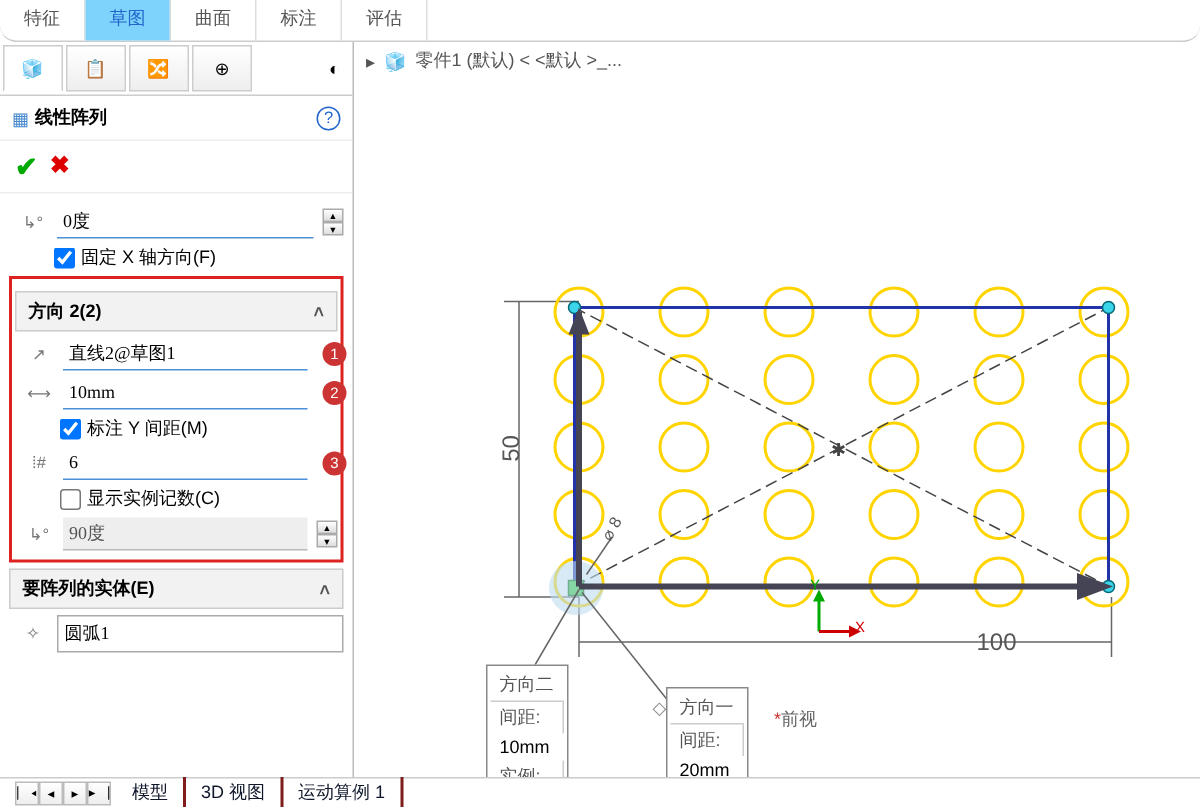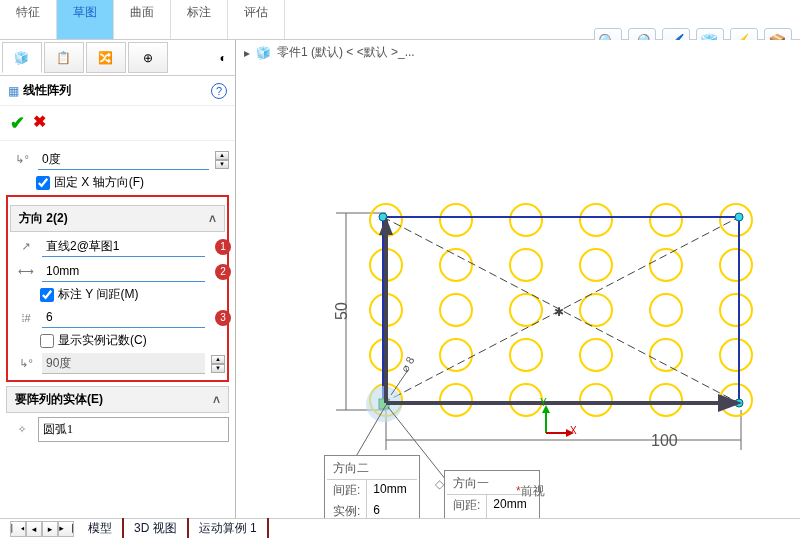--- a/index.html
+++ b/index.html
@@ -1,54 +1,54 @@
 <!DOCTYPE html>
 <html><head>
 <meta charset="utf-8">
 <style>
 * { margin: 0; padding: 0; box-sizing: border-box; font-family: "Microsoft YaHei", Arial, sans-serif; font-size: 12px; }
 body { background: #fff; width: 800px; height: 538px; overflow: hidden; position: relative; }
-.tabs-top { display: flex; background: #fff; border-bottom: 1px solid #ccc; height: 40px; }
+.tabs-top { display: flex; background: #fff; border-bottom: 1px solid #ccc; height: 28px; border-radius: 11px; }
 .tab { padding: 4px 16px; border-right: 1px solid #ddd; cursor: pointer; color: #555; }
 .tab.active { background: #7dd3fc; color: #2266cc; }
 .viewport-toolbar { position: absolute; right: 8px; top: 28px; display: flex; gap: 6px; }
 .vt-icon { width: 28px; height: 28px; border: 1px solid #bcd; border-radius: 3px; background: linear-gradient(#fff,#e8f0fb); display: flex; align-items: center; justify-content: center; font-size: 15px; cursor: pointer; }
 .main { display: flex; height: calc(100% - 24px - 20px); }
 .left-panel { width: 236px; border-right: 1px solid #bbb; background: #fff; display: flex; flex-direction: column; }
 .left-tabs { display: flex; border-bottom: 1px solid #ccc; height: 36px; padding: 2px; gap: 2px; }
 .ltab { width: 40px; border: 1px solid #ccc; background: linear-gradient(#fff,#eee); display: flex; align-items: center; justify-content: center; cursor: pointer; }
 .ltab.active { background: #fff; border-bottom: 1px solid #fff; }
 .pm-header { display: flex; align-items: center; padding: 6px 8px; border-bottom: 1px solid #eee; }
 .pm-title { font-weight: bold; margin-left: 4px; }
 .help-icon { margin-left: auto; color: #2266cc; border: 1px solid #2266cc; border-radius: 50%; width: 16px; height: 16px; display: flex; align-items: center; justify-content: center; font-size: 11px; cursor: pointer; }
 .pm-actions { display: flex; gap: 8px; padding: 6px 10px; border-bottom: 1px solid #eee; }
 .ok-btn { color: #0a0; font-size: 18px; font-weight: bold; cursor: pointer; }
 .cancel-btn { color: #d00; font-size: 16px; font-weight: bold; cursor: pointer; }
 .pm-body { flex: 1; overflow: auto; padding: 4px 6px; }
 .field-row { display: flex; align-items: center; gap: 6px; margin: 4px 0; padding-left: 6px; }
 .field-icon { width: 20px; height: 18px; display: flex; align-items: center; justify-content: center; color: #777; font-size: 11px; flex-shrink: 0; }
-.field-input { flex: 1; border: none; border-bottom: 1px solid #4a90d9; padding: 3px 4px; background: #fff; }
+.field-input { flex: 1; border: none; border-bottom: 1px solid #4a90d9; padding: 3px 4px; background: #fff; font-family: Liberation Serif, serif; }
 .field-input.grey { background: #eee; border-bottom: 1px solid #bbb; }
 .spinner { width: 14px; display: flex; flex-direction: column; }
 .spin { height: 9px; background: linear-gradient(#fff,#ddd); border: 1px solid #aaa; font-size: 7px; display: flex; align-items: center; justify-content: center; cursor: pointer; }
 .cb-row { display: flex; align-items: center; gap: 4px; margin: 4px 0 4px 30px; }
 .cb-row input[type=checkbox] { width: 14px; height: 14px; }
 .section-header { background: #f2f2f2; border: 1px solid #ccc; padding: 4px 8px; margin: 4px 0 2px; display: flex; align-items: center; gap: 6px; font-weight: bold; }
 .chev { color: #555; cursor: pointer; }
 .red-box { border: 2px solid #d22; padding: 4px 2px 2px; margin: 2px 0; }
 .badge { display: inline-flex; width: 16px; height: 16px; background: #c33; color: #fff; border-radius: 50%; align-items: center; justify-content: center; font-size: 10px; margin-left: 4px; flex-shrink: 0; }
 .select-box { flex: 1; background: #fff; border: 1px solid #aaa; padding: 3px 4px; font-family: Liberation Serif, serif; }
 .right-panel { flex: 1; position: relative; background: #fff; }
 .breadcrumb { position: absolute; top: 4px; left: 8px; display: flex; align-items: center; gap: 6px; color: #555; }
 .viewport { position: absolute; top: 30px; left: 0; right: 0; bottom: 0; }
 .front-label { position: absolute; left: 280px; bottom: 34px; color: #666; font-size: 12px; }
 .front-label::before { content: "*"; color: #c33; }
 .callout { position: absolute; border: 1px solid #888; background: #fff; padding: 2px; font-size: 11px; }
 .callout .ch { padding: 2px 6px; border-bottom: 1px solid #ccc; color: #555; }
-.callout .cr { display: flex; }
+.callout .cr { display: flex; flex-direction: column; }
 .callout .cl { padding: 2px 6px; border-right: 1px solid #ccc; color: #555; min-width: 34px; }
 .callout .cv { padding: 2px 10px 2px 6px; min-width: 48px; }
 .bottom-bar { position: absolute; bottom: 0; left: 0; right: 0; height: 20px; background: #fff; border-top: 1px solid #ccc; display: flex; align-items: center; }
 .btab { padding: 2px 10px; border-right: 2px solid #7f1d1d; color: #0f172a; cursor: pointer; }
 .nav-btns { display: flex; margin-left: 10px; margin-right: 4px; }
 .nav-btn { width: 16px; height: 16px; border: 1px solid #bbb; background: linear-gradient(#fff,#eee); display: flex; align-items: center; justify-content: center; font-size: 9px; cursor: pointer; }
 .dim-line { position: absolute; color: #555; font-size: 16px; }
 svg .circ { fill: none; stroke: #ffd400; stroke-width: 2; }
 svg .rect-line { stroke: #2233aa; stroke-width: 2; fill: none; }
 svg .dash { stroke: #444; stroke-width: 1; stroke-dasharray: 8 4; fill: none; }

